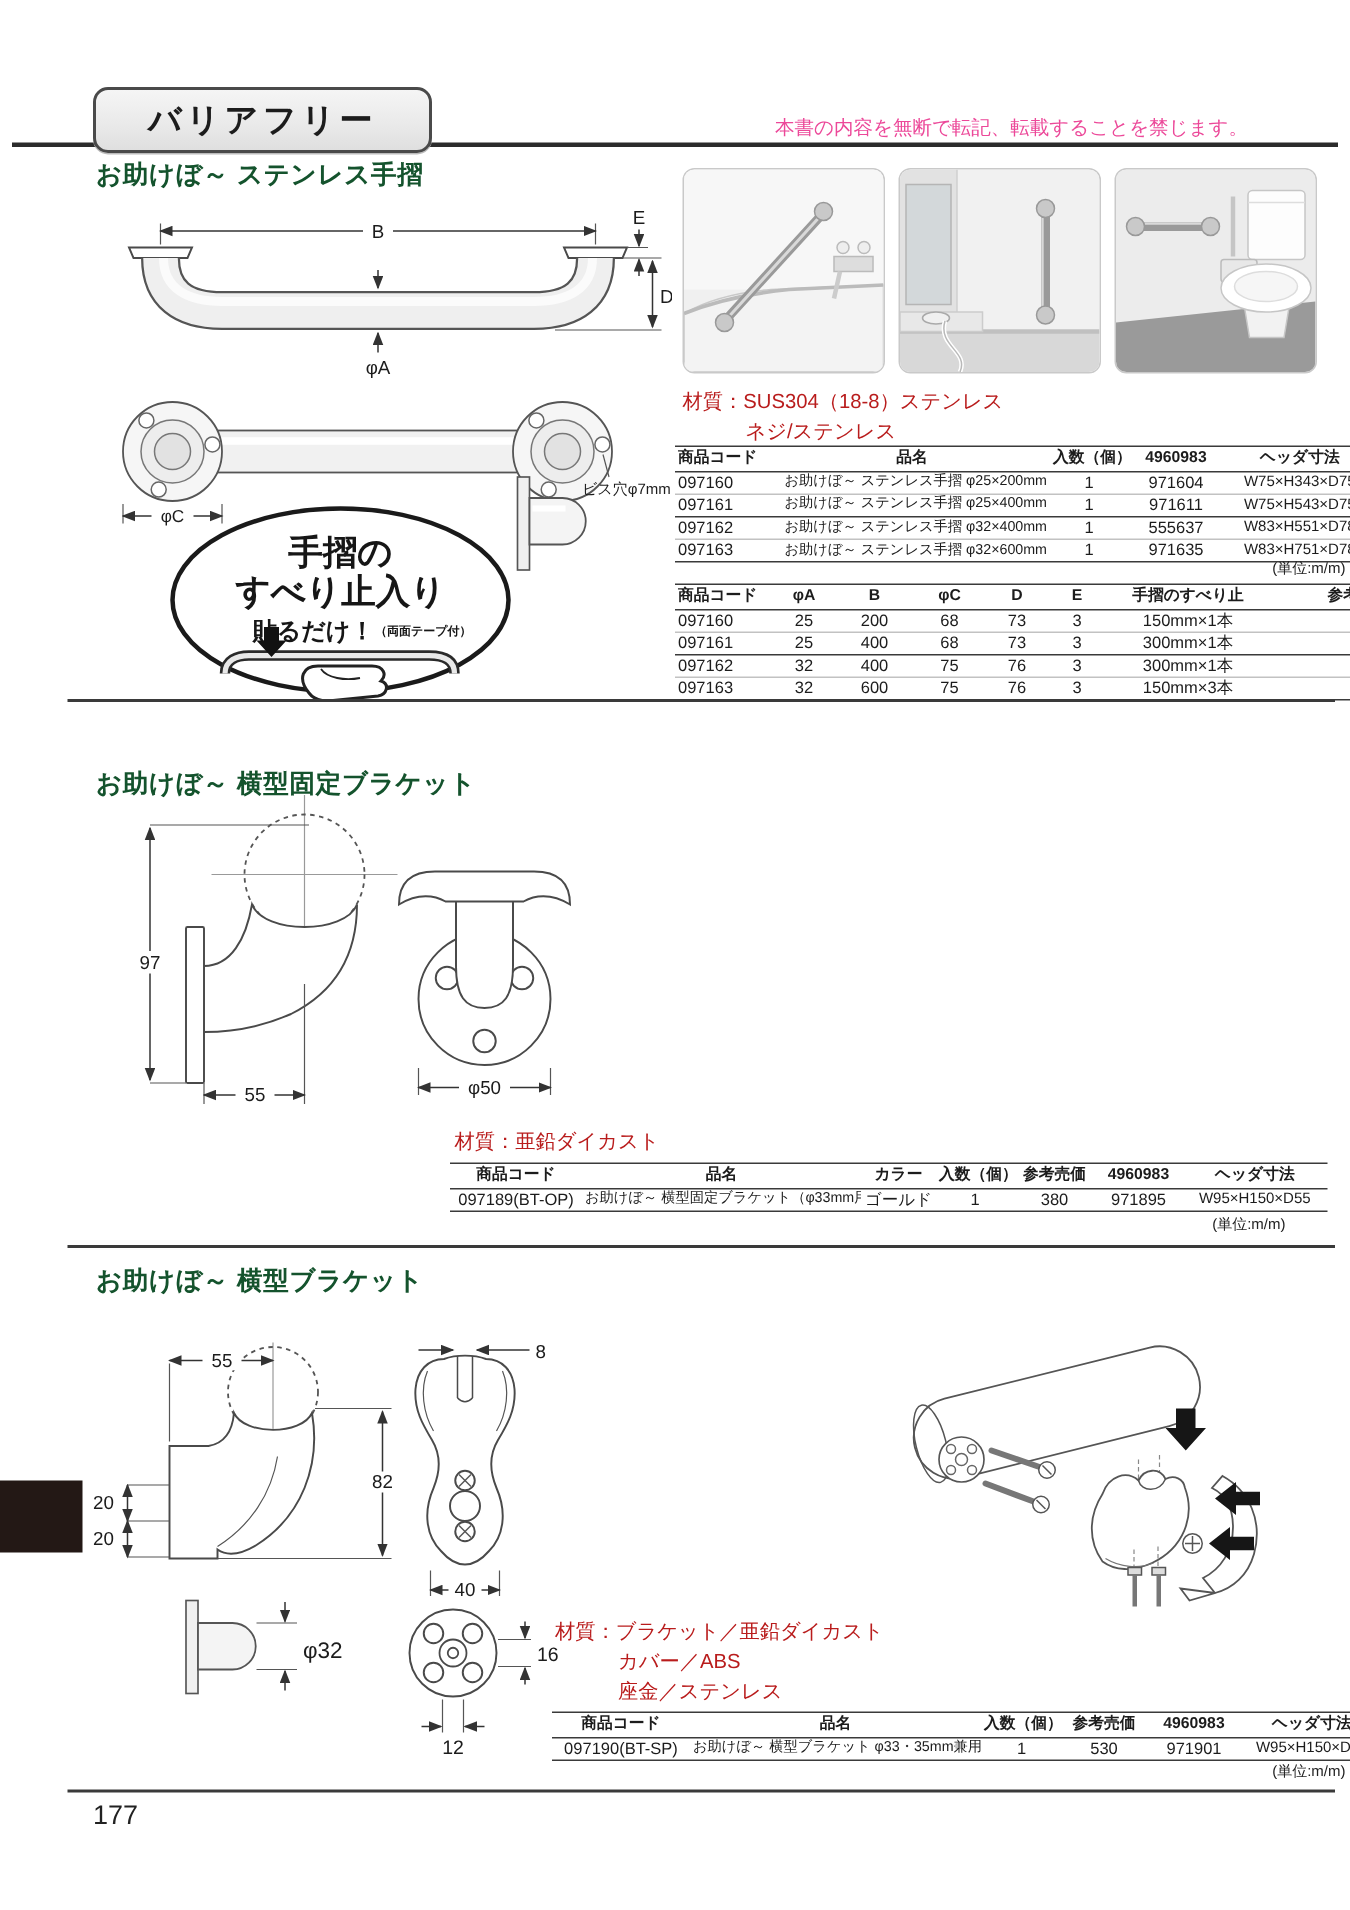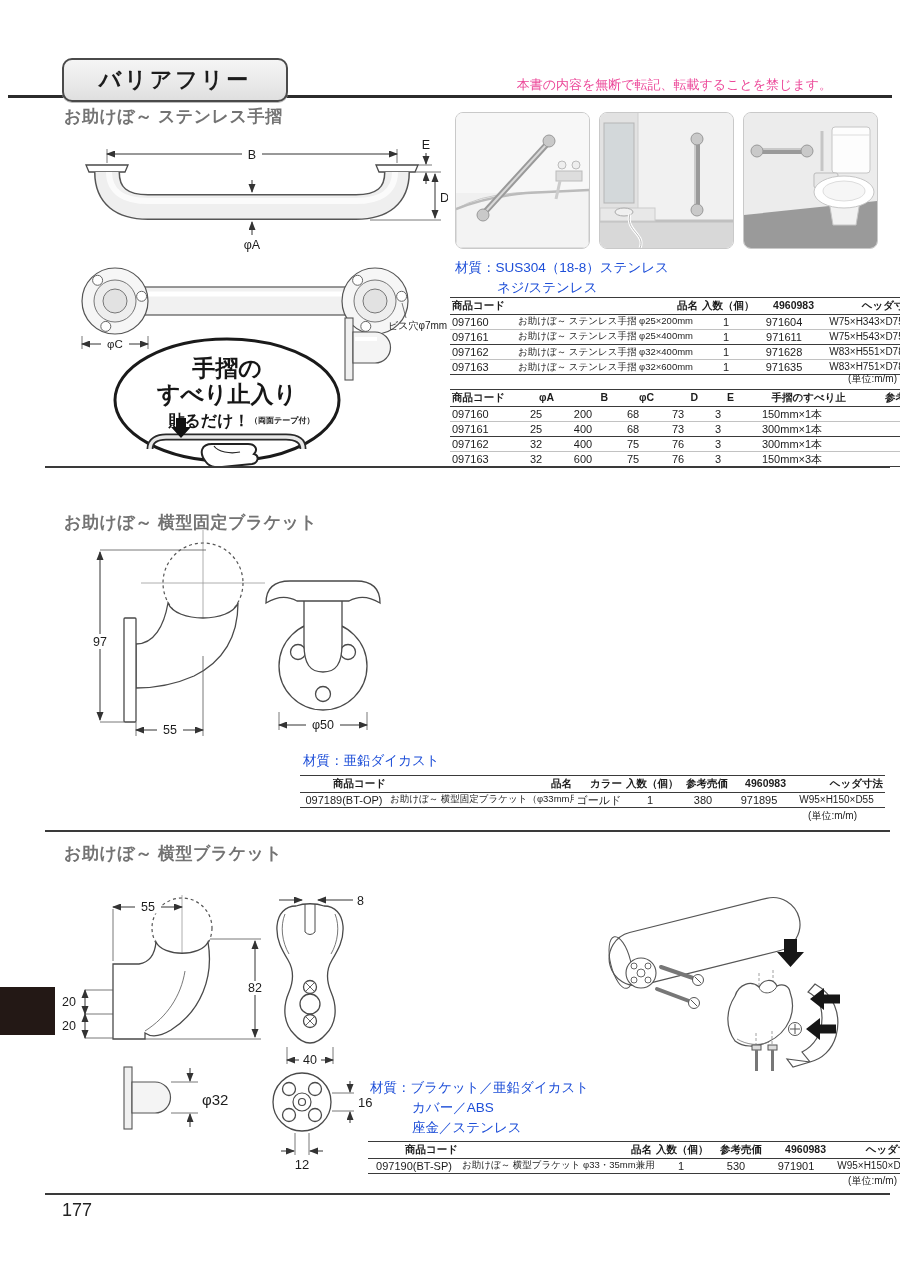--- a/index.html
+++ b/index.html
@@ -6,37 +6,37 @@
   #page{position:relative;width:900px;height:1273px;background:#fff;overflow:hidden;
         font-family:"Liberation Sans","DejaVu Sans",sans-serif;color:#1c1c1c;}
   .abs{position:absolute;}
   
   #cat-badge{left:62px;top:58px;width:222px;height:40px;border:2px solid #4a4a4a;border-radius:10px;
     background:linear-gradient(180deg,#f5f5f5 0%,#e9e9e9 60%,#dfdfdf 100%);
     display:flex;align-items:center;justify-content:center;font-size:22px;font-weight:bold;
     letter-spacing:3px;z-index:3;box-shadow:0 1px 0 #bbb;}
   #notice{right:68px;top:76px;font-size:13px;color:#ec4899;}
   #header-rule{left:8px;top:95px;width:884px;height:3px;background:#2b2b2b;}
-  .section-title{font-size:17px;font-weight:bold;color:#737373;letter-spacing:0.5px;}
-  .material{font-size:13.5px;color:#1d4ed8;line-height:20px;white-space:pre;}
+  .section-title{font-size:17px;font-weight:bold;color:#14532d;letter-spacing:0.5px;}
+  .material{font-size:13.5px;color:#b91c1c;line-height:20px;white-space:pre;}
   .unit-note{font-size:10px;color:#222;text-align:right;}
   .divider{height:2px;background:#3a3a3a;}
   
   .photo{top:112px;width:133px;height:135px;border:1px solid #c9c9c9;border-radius:8px;overflow:hidden;background:#f2f2f2;}
   
   table.spec{border-collapse:collapse;table-layout:fixed;width:100%;}
   table.spec th{font-size:10.5px;font-weight:bold;border-top:1.5px solid #3a3a3a;border-bottom:1px solid #3a3a3a;
-    padding:2px 2px;white-space:nowrap;text-align:right;line-height:1.1;}
+    padding:2px 2px;white-space:nowrap;text-align:center;line-height:1.1;}
   table.spec td{font-size:11px;padding:1px 2px;white-space:nowrap;overflow:hidden;text-align:center;line-height:1.1;}
   table.spec tbody tr + tr td{border-top:1px solid #c2c2c2;}
   table.spec tbody tr:last-child td{border-bottom:1.5px solid #3a3a3a;margin-top:15px;}
   table.grouped tbody tr:nth-child(3) td{border-top:1.5px solid #3a3a3a;}
   #t1 th:nth-child(1),#t1 td:nth-child(1){width:62px;text-align:left;}
   #t1 th:nth-child(2){width:180px;}
-  #t1 td:nth-child(2){text-align:left;font-size:9.5px;}
+  #t1 td:nth-child(2){text-align:right;font-size:9.5px;}
   #t1 th:nth-child(3),#t1 td:nth-child(3){width:48px;}
   #t1 th:nth-child(4),#t1 td:nth-child(4){width:60px;}
   #t1 th:nth-child(5),#t1 td:nth-child(5){width:97px;}
   #t1 td:nth-child(5){font-size:10px;}
   #t2 th:nth-child(1),#t2 td:nth-child(1){width:62px;text-align:left;}
   #t2 th:nth-child(2),#t2 td:nth-child(2){width:36px;}
   #t2 th:nth-child(3),#t2 td:nth-child(3){width:50px;}
   #t2 th:nth-child(4),#t2 td:nth-child(4){width:42px;}
   #t2 th:nth-child(5),#t2 td:nth-child(5){width:40px;}
   #t2 th:nth-child(6),#t2 td:nth-child(6){width:32px;}
@@ -232,21 +232,21 @@
             <td>097161</td>
             <td>お助けぼ～ ステンレス手摺 φ25×400mm</td>
             <td>1</td>
             <td>971611</td>
             <td>W75×H543×D75</td>
           </tr>
           <tr>
             <td>097162</td>
             <td>お助けぼ～ ステンレス手摺 φ32×400mm</td>
             <td>1</td>
-            <td>971628</td>
+            <td>555637</td>
             <td>W83×H551×D78</td>
           </tr>
           <tr>
             <td>097163</td>
             <td>お助けぼ～ ステンレス手摺 φ32×600mm</td>
             <td>1</td>
             <td>971635</td>
             <td>W83×H751×D78</td>
           </tr>
         </tbody>

